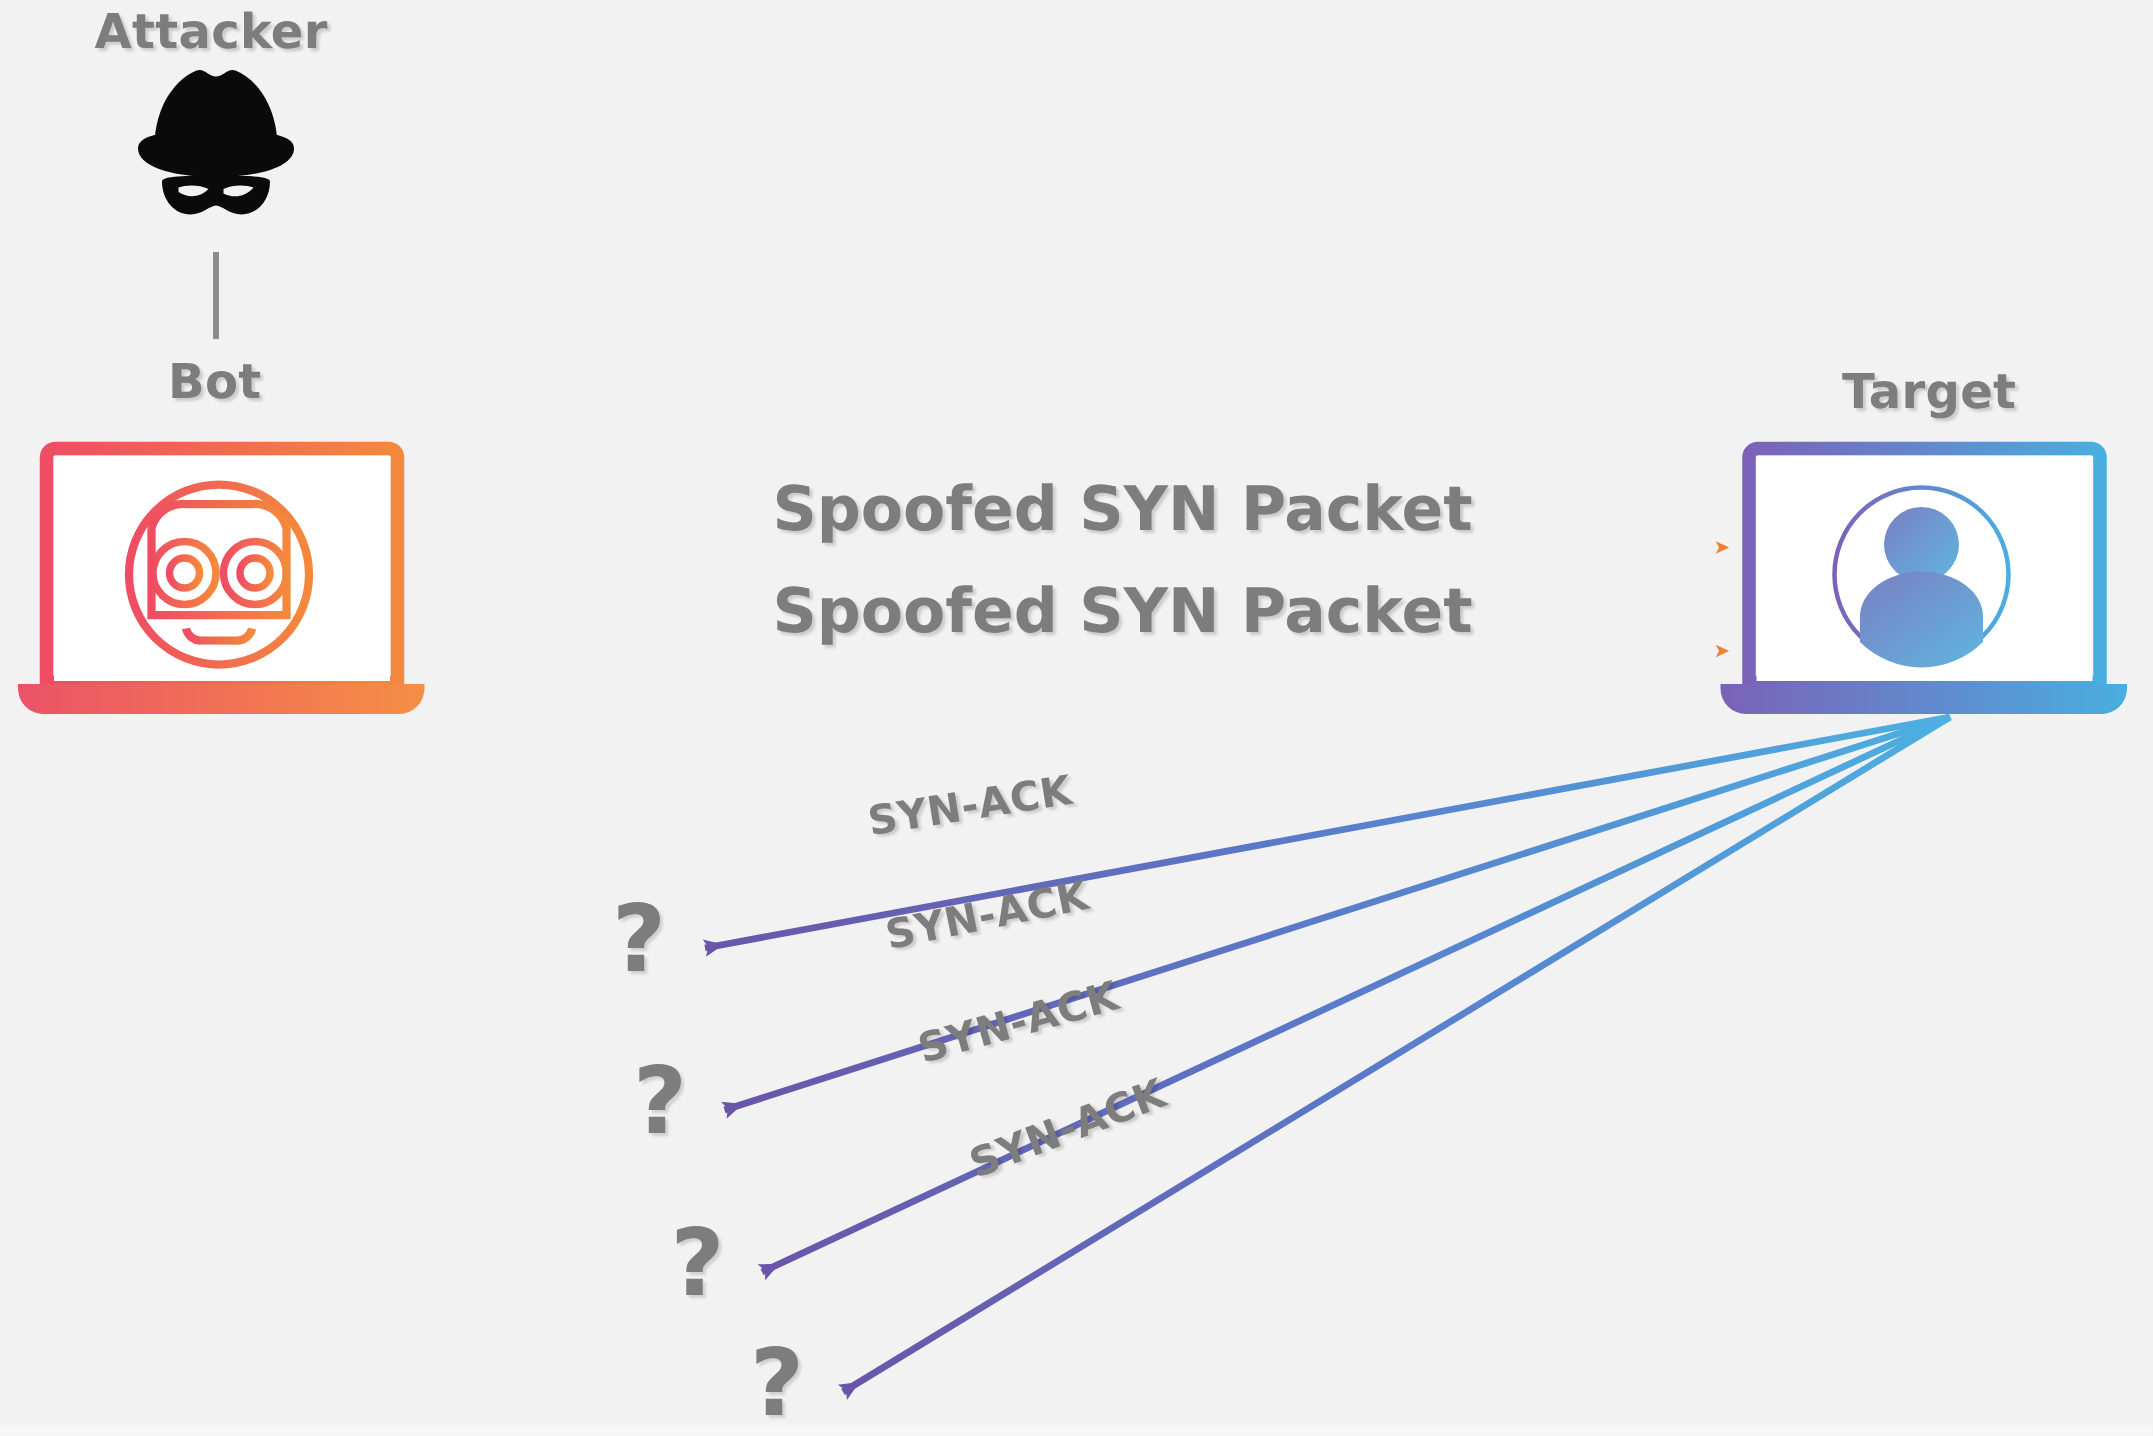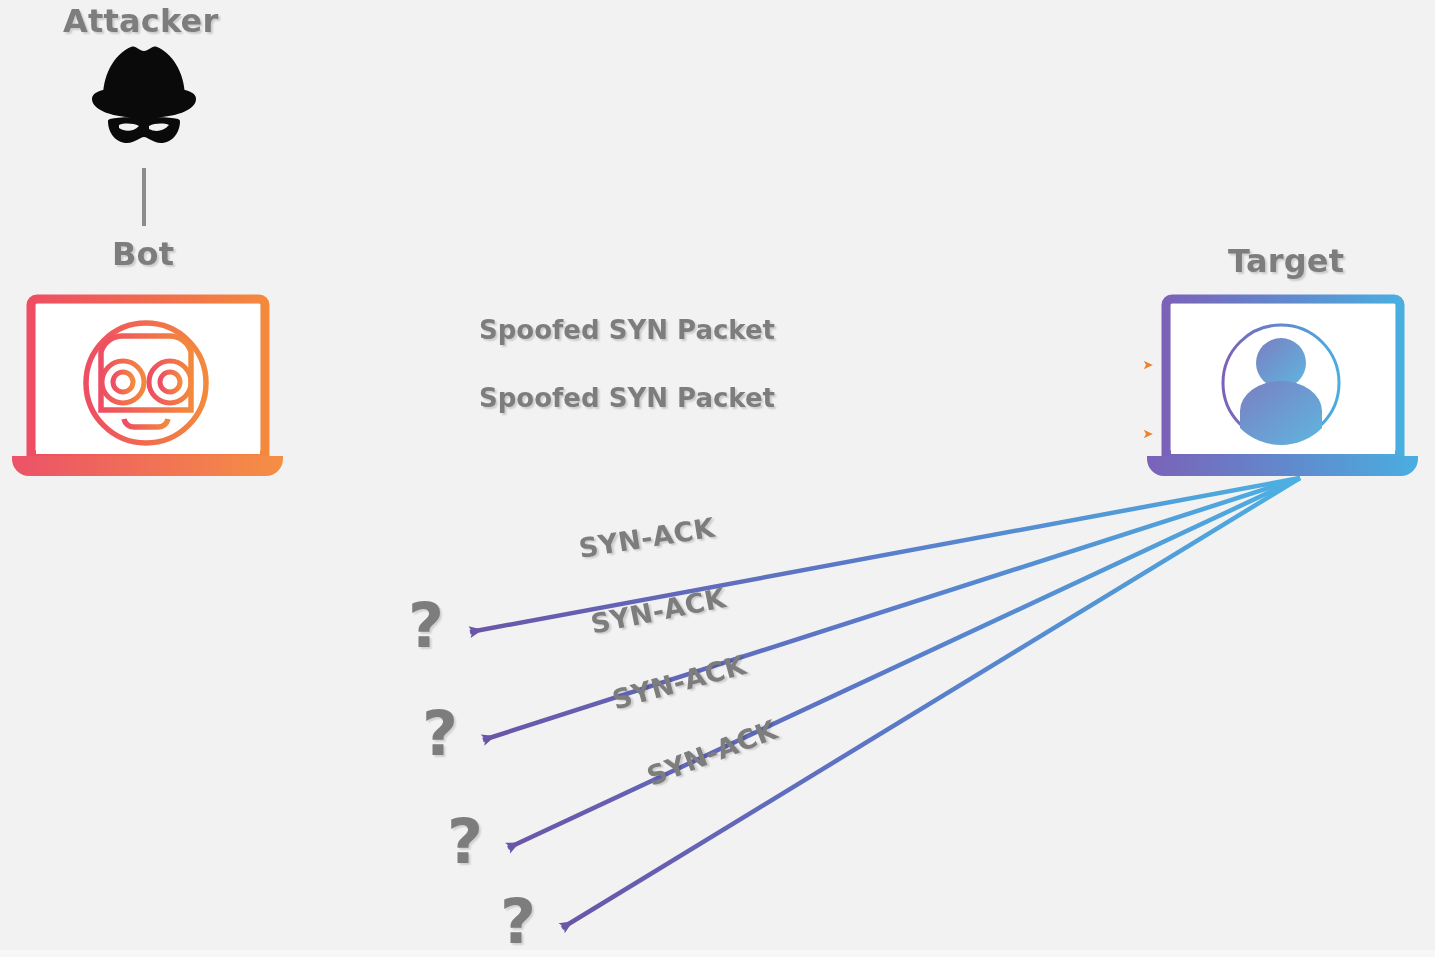--- a/index.html
+++ b/index.html
@@ -29,21 +29,21 @@
   .lbl {
     position: absolute;
     font-family: "DejaVu Sans", "Liberation Sans", sans-serif;
     font-weight: bold;
     color: #7d7d7d;
     text-shadow: 2px 2px 2px rgba(0,0,0,0.16);
     white-space: nowrap;
     user-select: none;
   }
   .node-label { font-size: 32px; letter-spacing: .2px; }
-  .packet-label { font-size: 26px; }
+  .packet-label { font-size: 41px; margin-left: 36px; }
   .ack-label { font-size: 27px; letter-spacing: .4px; }
   #attacker-label { left: 63px; top: 2px; }
   #bot-label { left: 112px; top: 235px; }
   #target-label { left: 1228px; top: 242px; text-align: right; }
   #syn-label-0 { left: 479px; top: 315px; }
   #syn-label-1 { left: 479px; top: 383px; }
   .ack-label { transform-origin: left center; }
   #ack-label-0 { left: 579px; top: 533px; transform: rotate(-9deg); }
   #ack-label-1 { left: 591px; top: 609px; transform: rotate(-11.5deg); }
   #ack-label-2 { left: 613px; top: 685px; transform: rotate(-15.5deg); }

